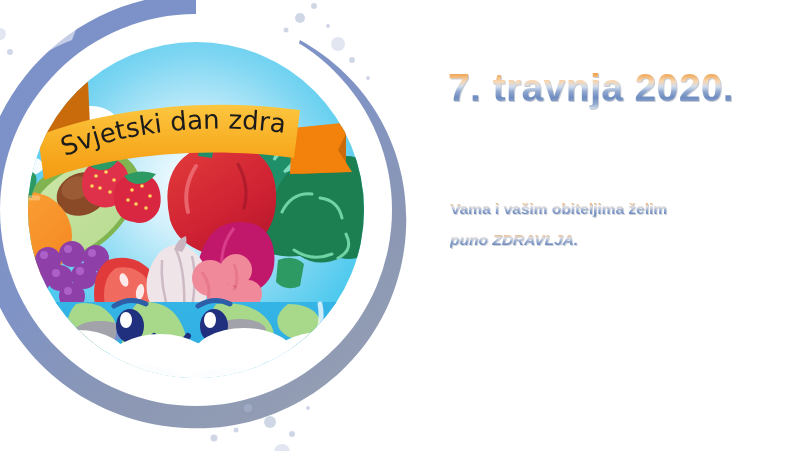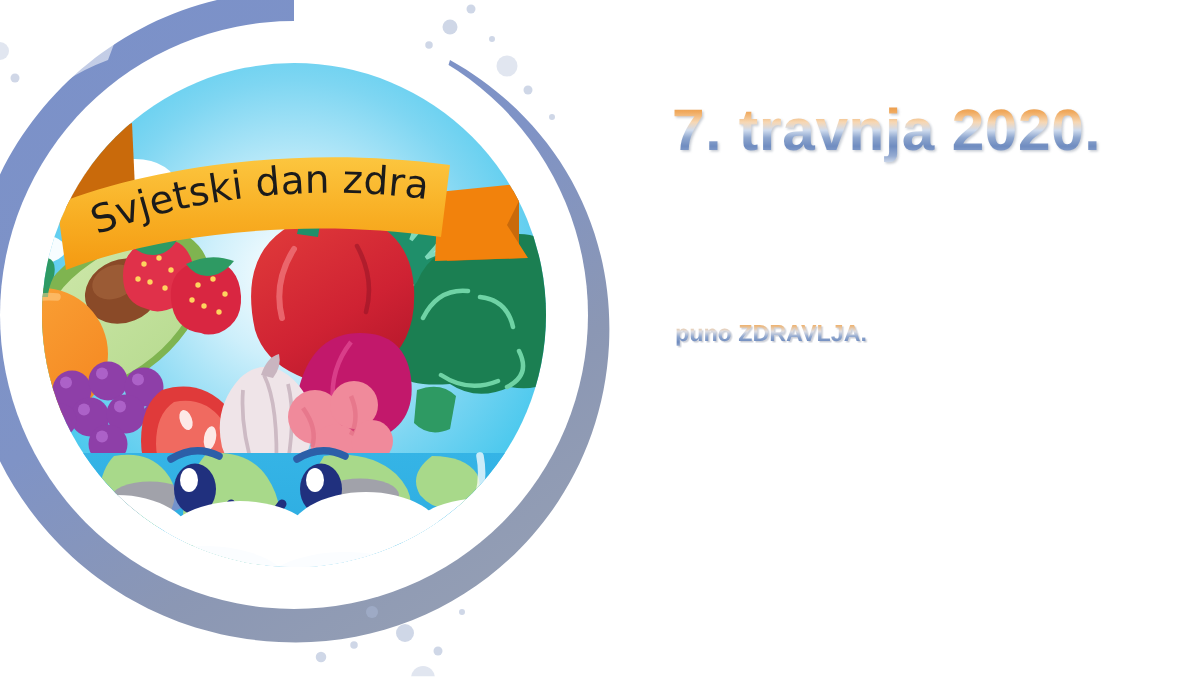--- a/index.html
+++ b/index.html
@@ -76,21 +76,21 @@
         #6d89bd 76%,
         #b8c6de 100%);
     -webkit-background-clip: text;
     background-clip: text;
     color: transparent;
     -webkit-text-fill-color: transparent;
     filter: drop-shadow(1px 1px 0.4px rgba(125,135,155,0.38));
   }
   #body-line-1 { top: 169px; }
   #body-line-2 { top: 199px; }
-  #body-line-3 { top: 213px; }
+  #body-line-3 { top: 230px; font-style: italic; }
 </style>
 </head>
 <body>
 
 <div id="slide">
 
   <div id="artwork">
     <svg viewBox="0 0 492 530" xmlns="http://www.w3.org/2000/svg">
       <defs>
 
@@ -361,16 +361,17 @@
           <text font-family="'DejaVu Sans', sans-serif" font-size="26" fill="#1b1b1b">
             <textPath href="#bannerPath" startOffset="4%">Svjetski dan zdravlja</textPath>
           </text>
         </g>
       </g>
     </svg>
   </div>
 
   <div id="textcol">
     <div id="title">7. travnja 2020.</div>
+    <div class="body-line" id="body-line-2">Vama i vašim obiteljima želim</div>
     <div class="body-line" id="body-line-3">puno ZDRAVLJA.</div>
   </div>
 
 </div>
 
 </body></html>

